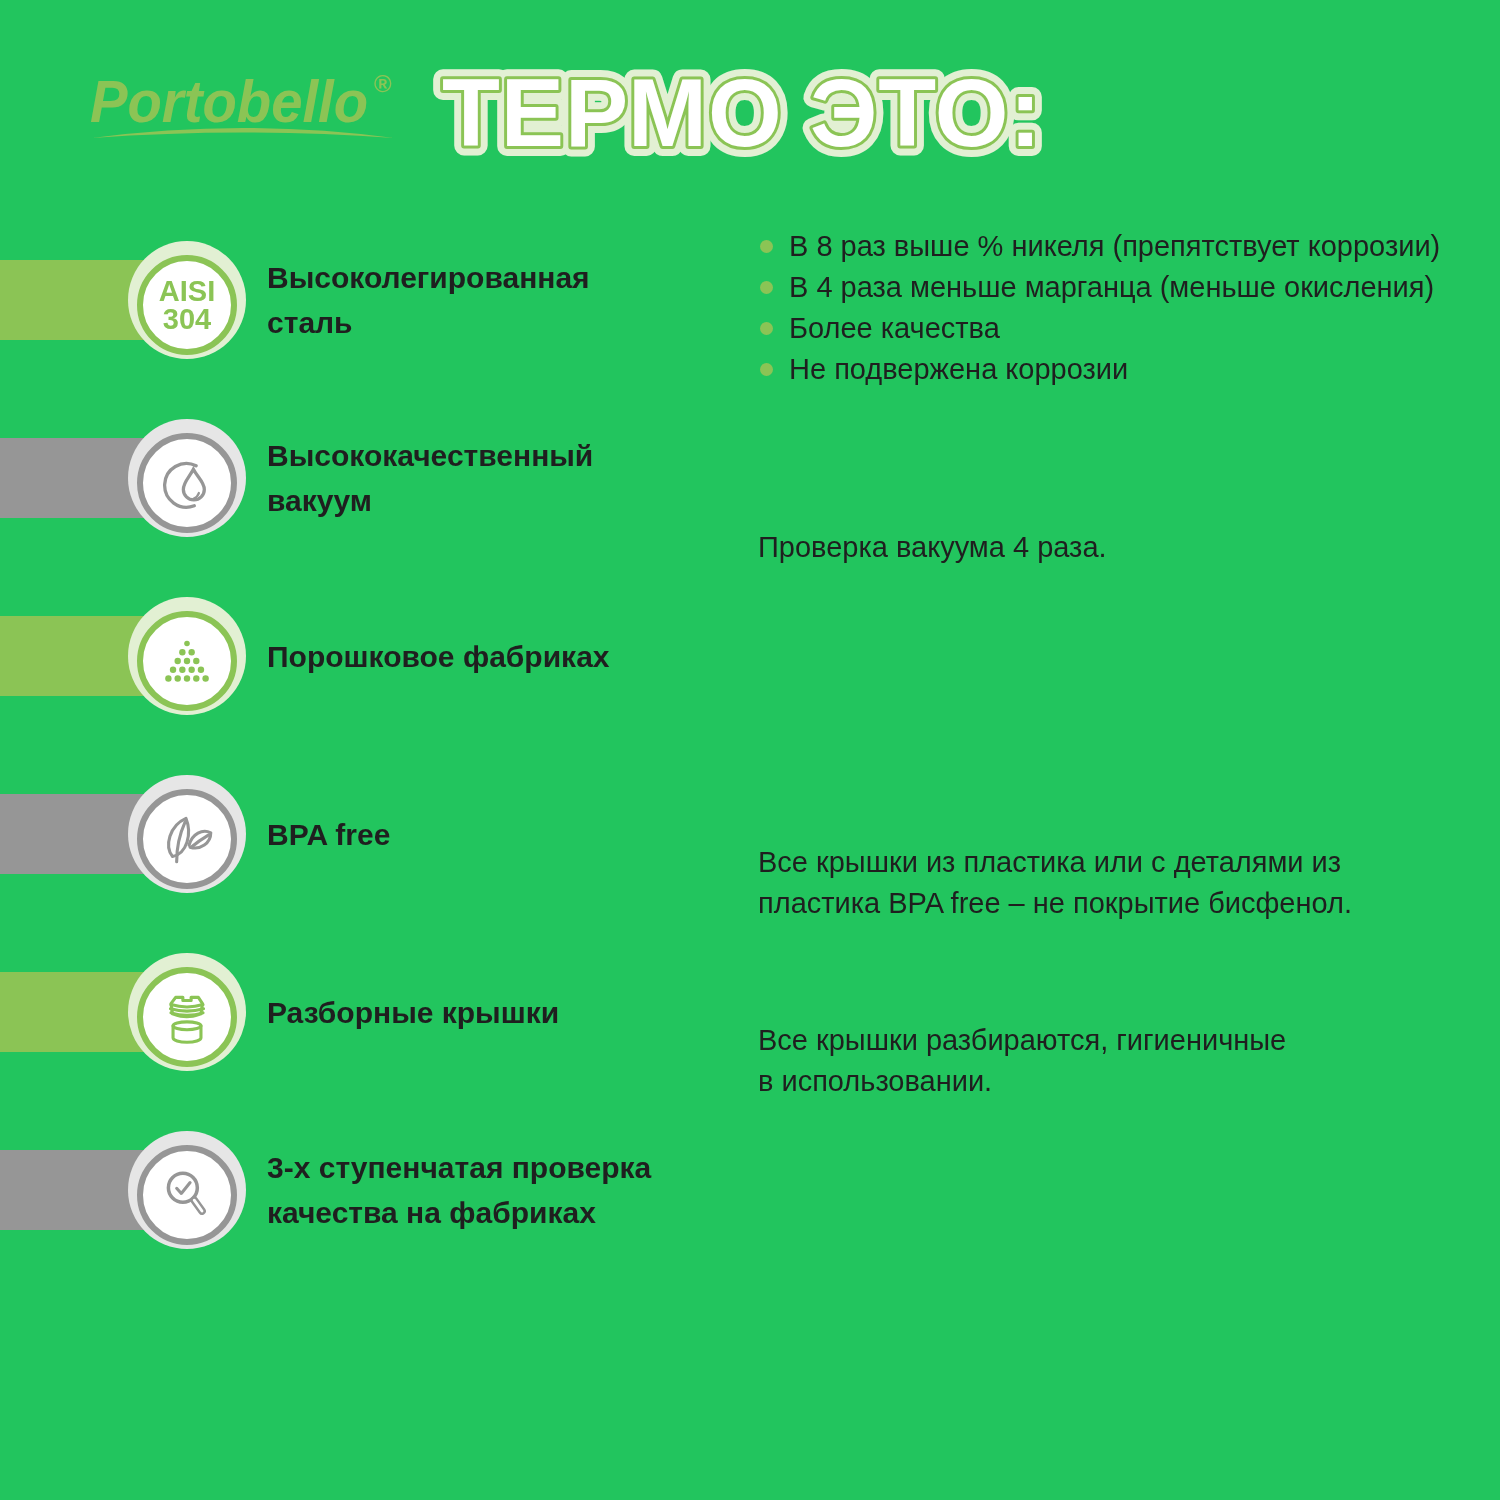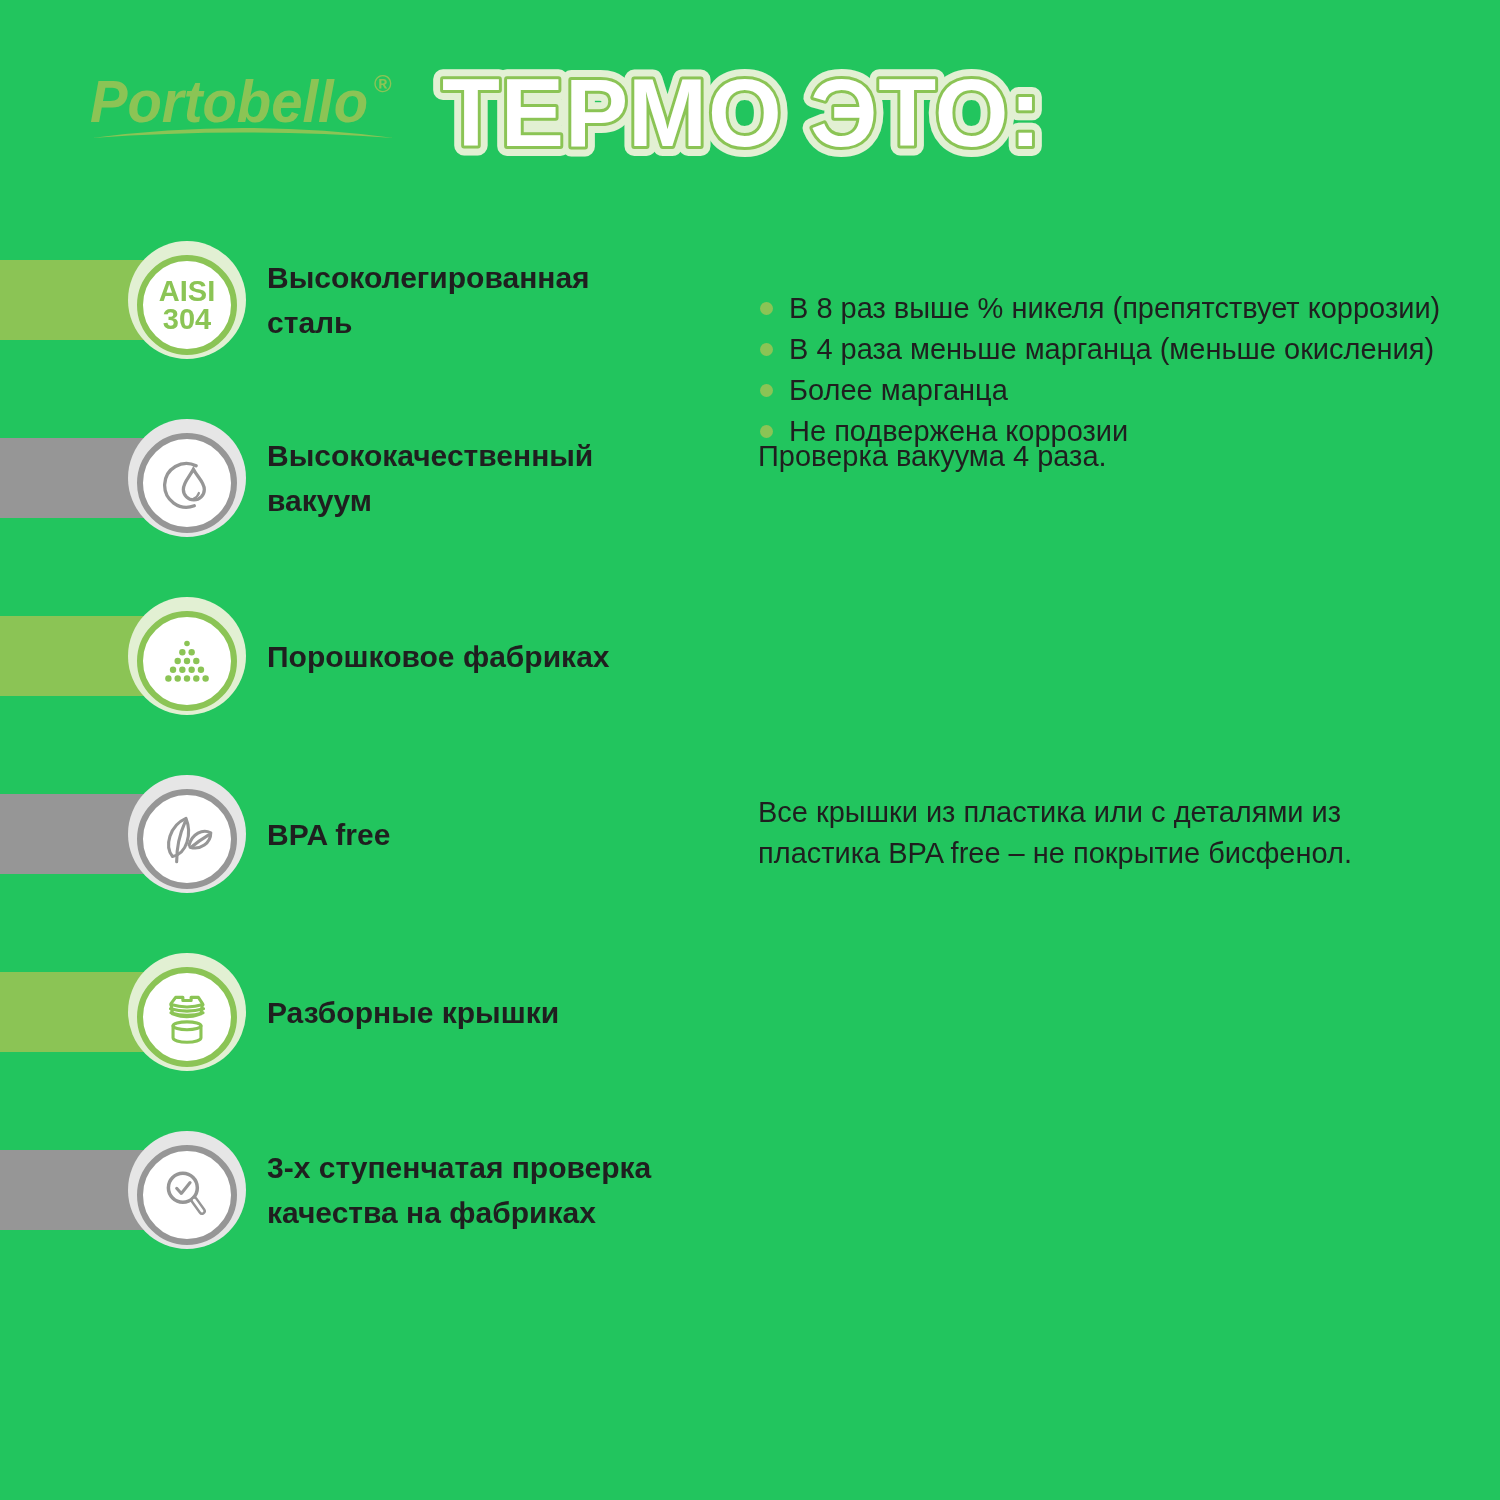--- a/index.html
+++ b/index.html
@@ -35,22 +35,22 @@
   .circle{position:absolute;left:137px;top:45px;width:100px;height:100px;border-radius:50%;
           background:#fff;border:6px solid var(--gray);box-sizing:border-box;
           display:flex;align-items:center;justify-content:center;color:var(--gray);}
   .accent-green .circle{border-color:var(--green);color:var(--green);}
   .icon{width:62px;height:62px;display:block;}
   .badge{font-weight:700;font-size:29px;line-height:28px;text-align:center;letter-spacing:0;}
 
   .title{position:absolute;left:267px;top:0;height:180px;width:500px;
          display:flex;flex-direction:column;justify-content:center;
          font-weight:700;font-size:30px;line-height:45px;color:var(--text);}
-  .right{position:absolute;left:758px;top:12px;height:180px;width:740px;
-         display:flex;flex-direction:column;justify-content:flex-start;
+  .right{position:absolute;left:758px;top:0;height:180px;width:740px;
+         display:flex;flex-direction:column;justify-content:flex-end;
          font-size:29px;line-height:41px;color:var(--text);
          padding-top:36px;box-sizing:border-box;}
   .row-0 .right{padding-top:66px;}
   .bullets{list-style:none;margin:0;padding:0;}
   .bullets li{position:relative;padding-left:31px;}
   .bullets li::before{content:"";position:absolute;left:2px;top:14px;width:13px;height:13px;
                       border-radius:50%;background:var(--green);}
   .defs-svg{position:absolute;width:0;height:0;overflow:hidden;}
 </style>
 </head>
@@ -138,21 +138,21 @@
 
     </div>
     <div class="title">
           <div>Высоколегированная</div>
           <div>сталь</div>
         </div>
     <div class="right">
       <ul class="bullets">
             <li>В 8 раз выше % никеля (препятствует коррозии)</li>
             <li>В 4 раза меньше марганца (меньше окисления)</li>
-            <li>Более марганца</li>
+            <li>Более качества</li>
             <li>Не подвержена коррозии</li>
           </ul>
 
     </div>
   </section>
       <section class="row accent-gray row-1">
     <div class="bar"></div>
     <div class="halo"></div>
     <div class="circle">
 
@@ -214,20 +214,27 @@
     <div class="halo"></div>
     <div class="circle">
 
       <svg class="icon">
             <use href="#lid-parts" xlink:href="#lid-parts"></use>
           </svg>
     </div>
     <div class="title">
           <div>Разборные крышки</div>
         </div>
+    <div class="right">
+
+      <div class="desc">
+            <div>Все крышки разбираются, гигиеничные</div>
+            <div>в использовании.</div>
+          </div>
+    </div>
   </section>
       <section class="row accent-gray row-5">
     <div class="bar"></div>
     <div class="halo"></div>
     <div class="circle">
 
       <svg class="icon">
             <use href="#magnifier-check" xlink:href="#magnifier-check"></use>
           </svg>
     </div>

